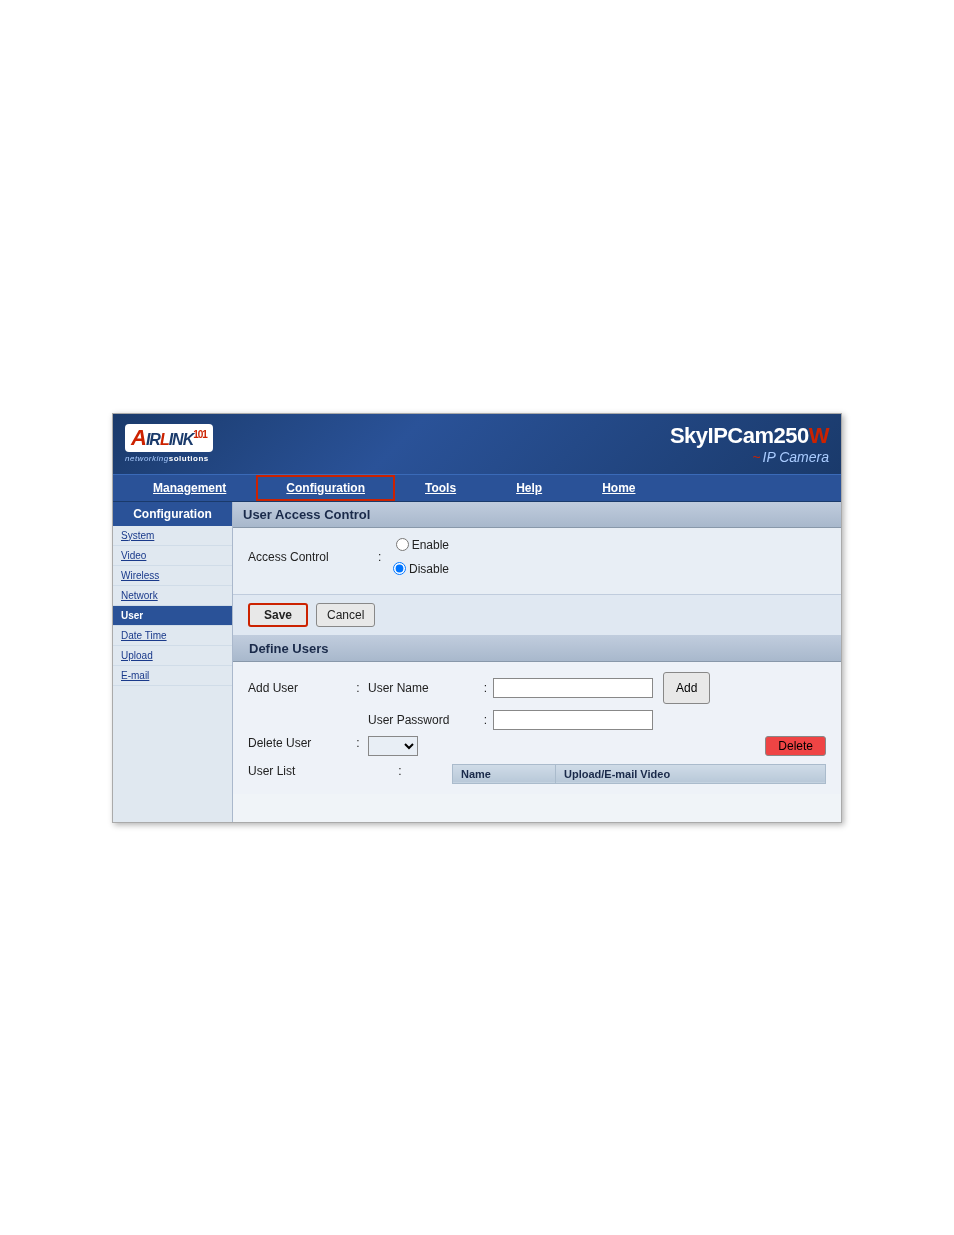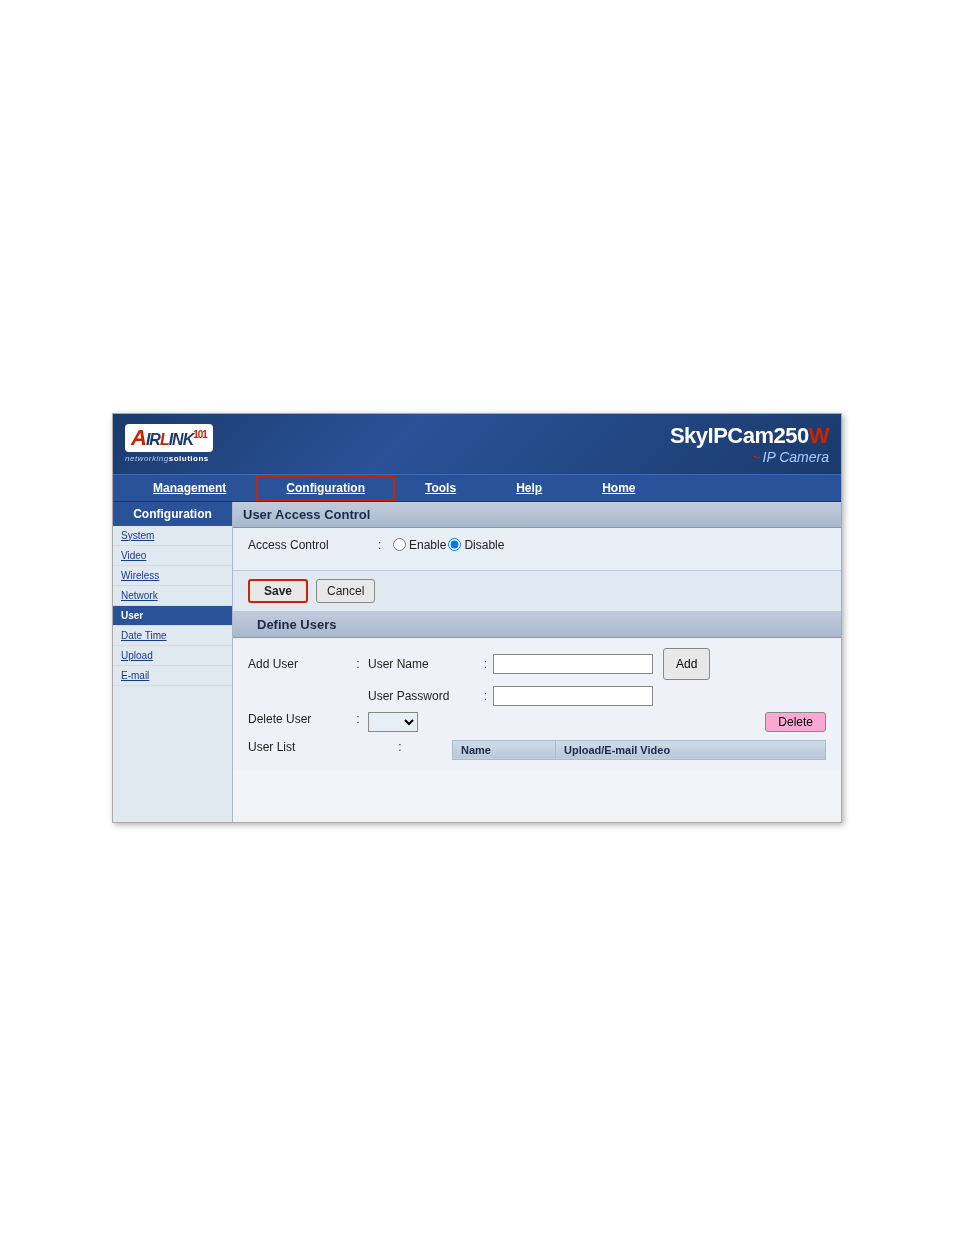--- a/index.html
+++ b/index.html
@@ -178,22 +178,23 @@
       width: 130px;
       font-size: 12px;
       color: #222;
     }
     .field-colon {
       width: 15px;
       color: #222;
     }
     .radio-group {
       display: flex;
-      align-items: flex-start;
-      gap: 2px;
+      align-items: flex-end;
+      gap: 10px;
+      flex-direction: column;
     }
     .radio-label {
       display: flex;
       align-items: center;
       gap: 3px;
       font-size: 12px;
       color: #222;
       cursor: pointer;
     }
     input[type="radio"] { cursor: pointer; }
@@ -222,21 +223,21 @@
       border-radius: 3px;
       padding: 3px 10px;
       font-size: 12px;
       cursor: pointer;
       color: #222;
     }
 
     
     .define-users-header {
       background: linear-gradient(to bottom, #c0ccdd, #a8b8cc);
-      padding: 5px 24px;
+      padding: 5px 16px;
       font-size: 13px;
       font-weight: bold;
       color: #1a2a4a;
       border-bottom: 1px solid #8898aa;
     }
     .define-users-body {
       background: #eef2f8;
       padding: 10px 15px;
     }
     .user-field-row {
@@ -277,21 +278,21 @@
       background: #e8e8e8;
       border: 1px solid #888;
       border-radius: 3px;
       padding: 8px 12px;
       font-size: 12px;
       cursor: pointer;
     }
     .btn-delete {
       margin-left: auto;
       margin-right: 0;
-      background: #f9a8d4;
+      background: #ef4444;
       border: 1px solid #888;
       border-radius: 3px;
       padding: 2px 12px;
       font-size: 12px;
       cursor: pointer;
     }
 
     .delete-row {
       display: flex;
       margin-bottom: 8px;

